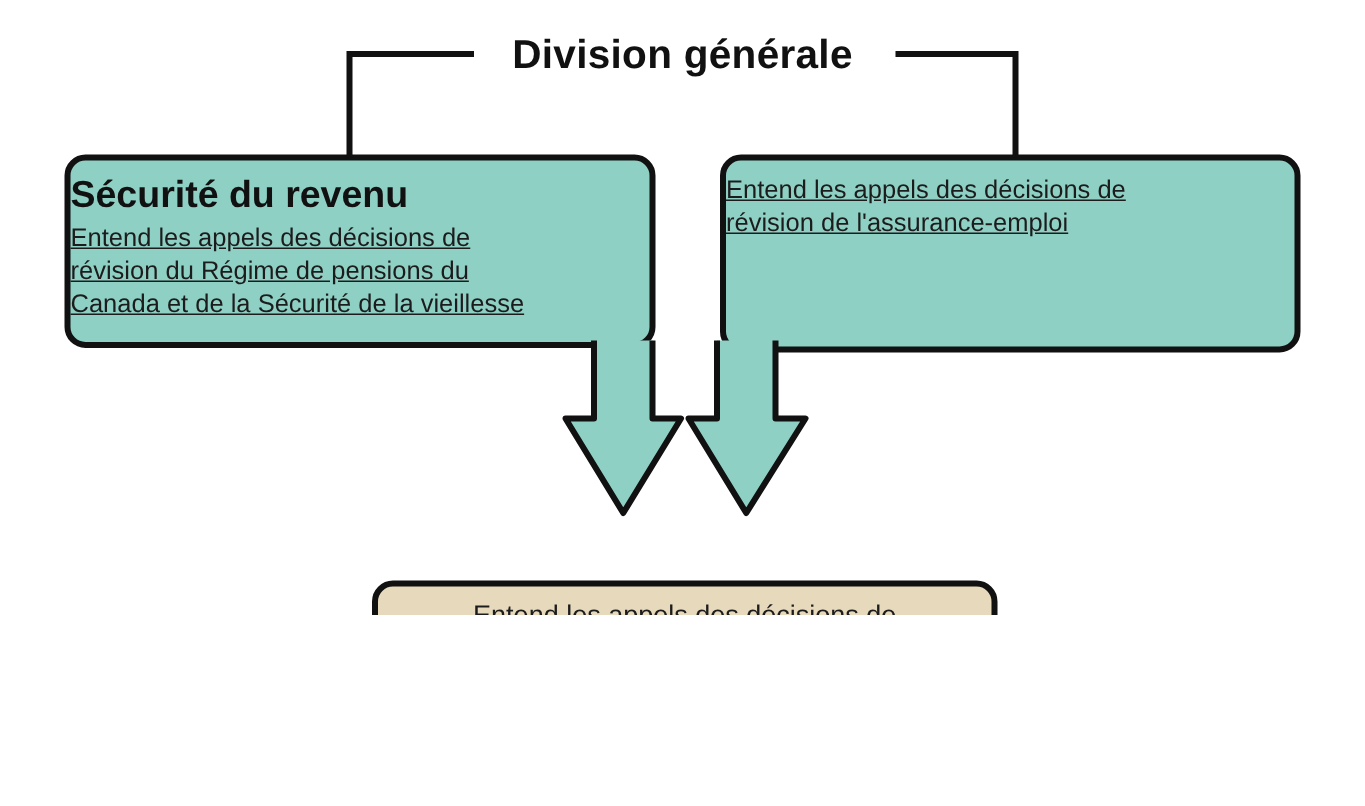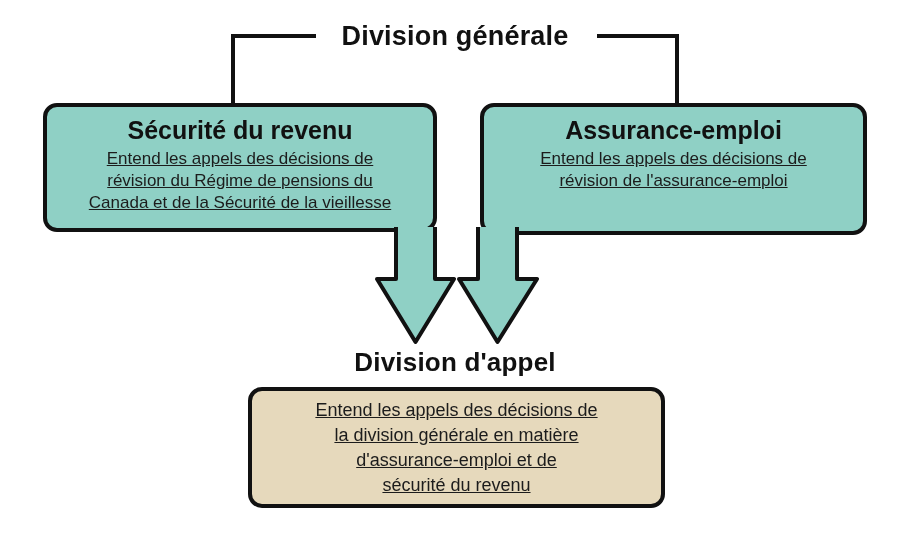--- a/index.html
+++ b/index.html
@@ -10,42 +10,41 @@
   }
   * { margin: 0; padding: 0; box-sizing: border-box; }
   html, body { background: #ffffff; }
   body {
     font-family: "Liberation Sans", "DejaVu Sans", sans-serif;
     color: var(--text);
   }
   .canvas {
     position: relative;
     width: 910px;
-    height: 537px;
+    height: 410px;
     background: #ffffff;
     overflow: hidden;
   }
   .top-title {
     position: absolute;
     left: 255px;
     top: 20px;
     width: 400px;
     text-align: center;
     font-size: 27px;
     line-height: 32px;
     font-weight: bold;
     color: var(--ink);
     letter-spacing: 0.2px;
   }
   .box {
     position: absolute;
     background: var(--teal);
     border: 4px solid var(--ink);
     border-radius: 14px;
-    text-align: center;
   }
   .box-left {
     left: 43px;
     top: 103px;
     width: 394px;
     height: 129px;
     padding-top: 7px;
   }
   .box-right {
     left: 480px;
@@ -113,26 +112,24 @@
   <div class="top-title">Division générale</div>
 
   <div class="box box-left">
     <div class="box-title">Sécurité du revenu</div>
     <div class="box-body">Entend les appels des décisions de
 révision du Régime de pensions du
 Canada et de la Sécurité de la vieillesse</div>
   </div>
 
   <div class="box box-right">
-    <div class="box-title">Assurance-emploi</div>
     <div class="box-body">Entend les appels des décisions de
 révision de l'assurance-emploi</div>
   </div>
 
-  <div class="appeal-title">Division d'appel</div>
 
   <div class="box box-bottom">
     <div class="box-body">Entend les appels des décisions de
 la division générale en matière
 d'assurance-emploi et de
 sécurité du revenu</div>
   </div>
 
   <svg class="overlay" viewBox="0 0 910 537" xmlns="http://www.w3.org/2000/svg">
 

